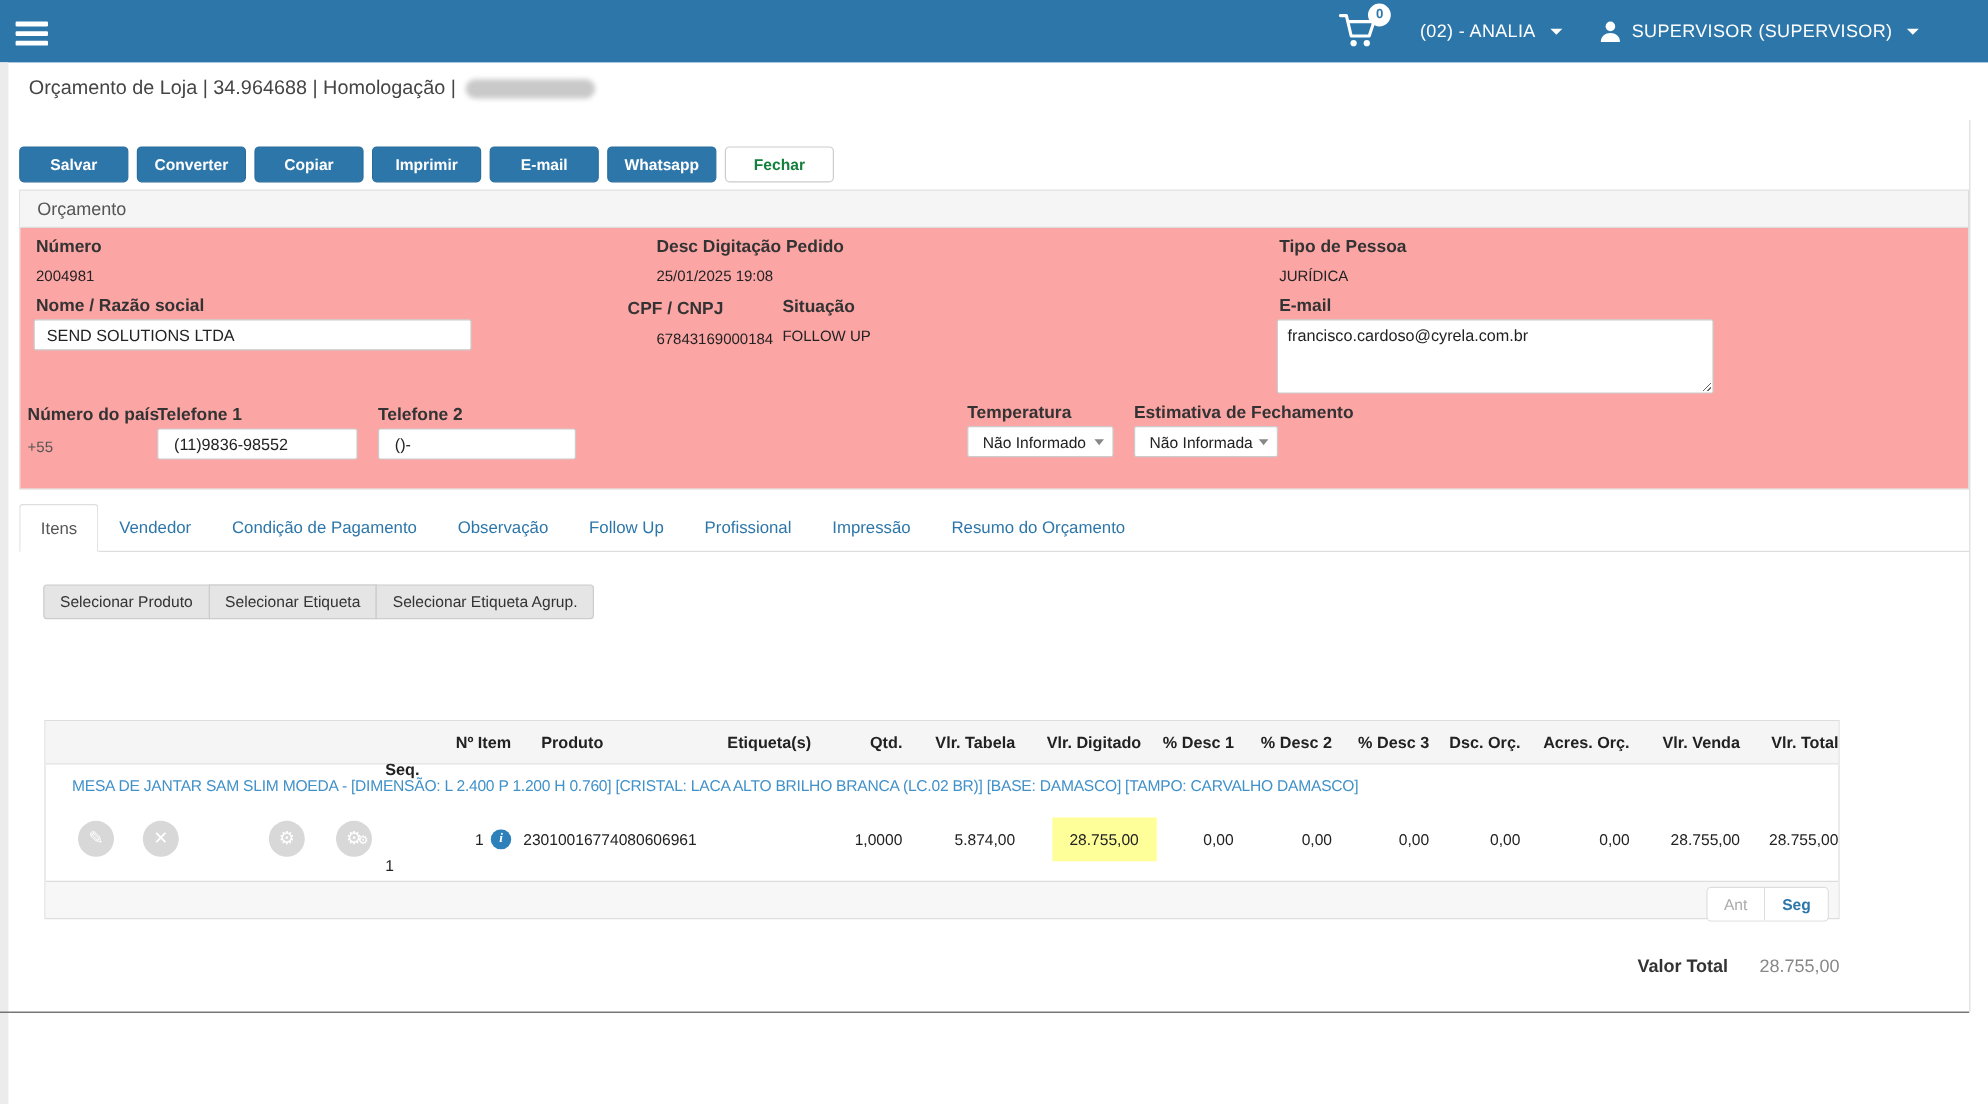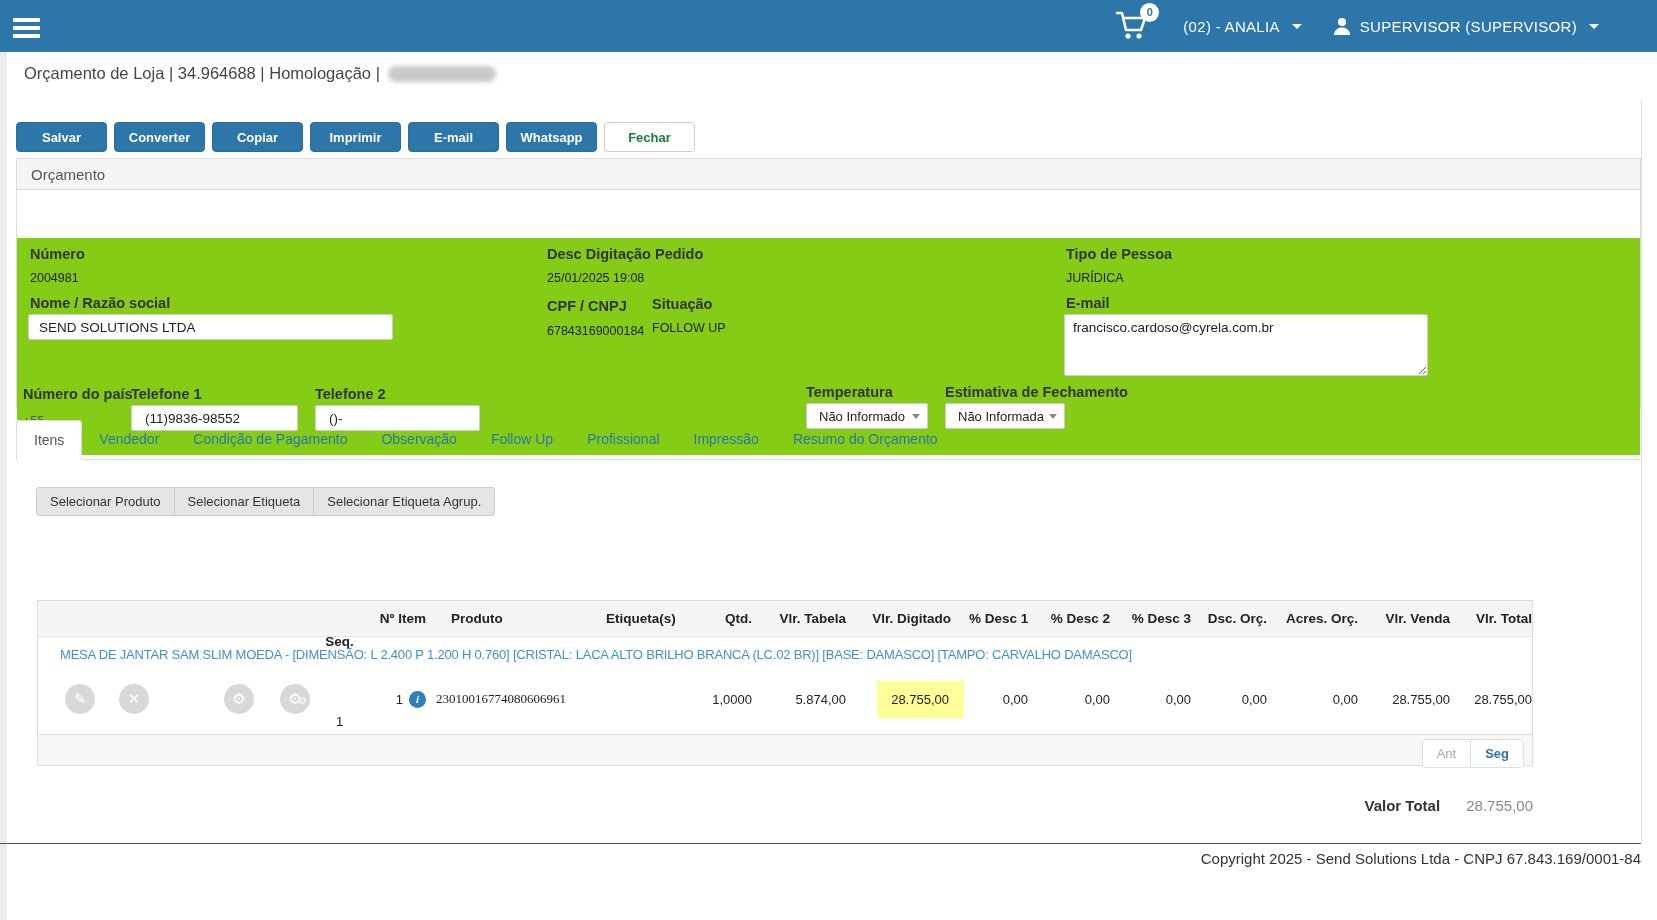--- a/index.html
+++ b/index.html
@@ -24,21 +24,21 @@
 
   
   .toolbar { position:absolute; top:122px; left:16px; display:flex; gap:7px; }
   .btn { width:91px; height:30px; border-radius:4px; font-weight:bold; font-size:13px; font-family:inherit; cursor:pointer; }
   .btn-blue { background:#2d76a9; color:#fff; border:1px solid #2a6d9c; }
   .btn-white { background:#fff; color:#15803d; border:1px solid #ccc; }
 
   
   .panel { position:absolute; top:158px; left:16px; width:1625px; height:250px; border:1px solid #ddd; }
   .panel-header { height:31px; background:#f5f5f5; border-bottom:1px solid #ddd; line-height:31px; padding-left:14px; font-size:15px; color:#555; }
-  .panel-body { position:relative; height:217px; background:#84cc16;margin-top:48px; }
+  .panel-body { position:relative; height:217px; background:#fca5a5; }
   .flabel { position:absolute; font-size:14.5px; font-weight:bold; color:#333; white-space:nowrap; }
   .fvalue { position:absolute; font-size:12.5px; color:#222; white-space:nowrap; }
   .finput { position:absolute; height:26px; border:1px solid #ccc; border-radius:2px; font-size:13.5px; font-family:inherit; color:#222; padding-left:10px; }
   .ftextarea { position:absolute; border:1px solid #ccc; border-radius:2px; font-size:13.5px; font-family:inherit; color:#222; padding:5px 8px; resize:both; }
   .fselect { position:absolute; height:26px; border:1px solid #ccc; border-radius:2px; background:#fff; font-size:13px; color:#222; display:flex; align-items:center; justify-content:space-between; padding:0 7px 0 12px; cursor:pointer; }
   .fselect .chev { width:0; height:0; border-left:4px solid transparent; border-right:4px solid transparent; border-top:5px solid #888; }
 
   
   .tabs { position:absolute; top:420px; left:16px; width:1625px; display:flex; border-bottom:1px solid #ddd; font-size:14px; }
   .tab { padding:11px 17px; cursor:pointer; white-space:nowrap; }
@@ -49,32 +49,32 @@
   .sel-buttons { position:absolute; top:487px; left:36px; display:flex; }
   .sbtn { height:29px; padding:0 13px; background:#e5e5e5; border:1px solid #ccc; font-size:13px; font-family:inherit; color:#333; margin-left:-1px; cursor:pointer; }
   .sbtn:first-child { border-radius:3px 0 0 3px; margin-left:0; }
   .sbtn:last-child { border-radius:0 3px 3px 0; }
 
   
   .table-wrap { position:absolute; top:600px; left:37px; width:1496px; border:1px solid #ddd; background:#fff; }
   .trow { display:flex; align-items:center; }
   .thead { height:36px; background:#f5f5f5; border-bottom:1px solid #e3e3e3; font-weight:bold; font-size:13.5px; color:#222; }
   .cell { flex:none; white-space:nowrap; overflow:hidden; }
-  .c-act{width:283px;} .c-seq{width:45px;text-align:center;padding-right:8px;margin-top:45px;}
+  .c-act{width:283px;} .c-seq{width:45px;text-align:left;padding-right:8px;margin-top:45px;}
   .c-nit{width:65px;text-align:right;padding-right:5px;} .c-pro{width:160px;text-align:left;}
   .c-eti{width:100px;text-align:center;} .c-qtd{width:65px;text-align:right;padding-right:4px;}
   .c-tab{width:95px;text-align:right;padding-right:5px;} .c-dig{width:118px;text-align:right;}
   .c-d1{width:64px;text-align:right;padding-right:5px;} .c-d2{width:82px;text-align:right;padding-right:5px;}
   .c-d3{width:81px;text-align:right;padding-right:5px;} .c-dsc{width:81px;text-align:right;padding-right:10px;}
   .c-acr{width:93px;text-align:right;padding-right:12px;} .c-ven{width:88px;text-align:right;padding-right:8px;}
   .c-tot{width:76px;text-align:right;padding-right:2px;}
   .thead .c-pro{padding-left:20px;} .thead .c-dig{padding-right:18px;}
   .desc-row { padding:10px 0 2px 22px; font-size:13px; color:#4191c9; letter-spacing:-0.2px; white-space:nowrap; overflow:hidden; }
   .data-row { height:70px; font-size:13px; color:#222; }
-  .data-row .c-pro { padding-left:5px; font-size:13px;font-family:Liberation Serif, serif; }
+  .data-row .c-pro { padding-left:5px; font-size:13px; }
   .acts { position:relative; height:70px; }
   .circle-btn { position:absolute; top:20px; width:30px; height:30px; border-radius:50%; background:#d8d8d8; border:0; color:#fff; font-size:15px; line-height:30px; text-align:center; cursor:pointer; padding:0; }
   .circle-btn .g2 { font-size:10px; position:absolute; top:2px; right:3px; }
   .nit-flex { display:flex; align-items:center; justify-content:flex-end; gap:6px; height:100%; }
   .info-icon { width:17px; height:17px; border-radius:50%; background:#2d80b9; color:#fff; font-size:11px; font-weight:bold; font-family:"Liberation Serif",serif; font-style:italic; text-align:center; line-height:17px; cursor:pointer; }
   .highlight { display:inline-block; background:#ffff99; padding:11px 15px 11px 14px; margin-right:5px; }
   .pag-row { height:31px; background:#f7f7f7; border-top:1px solid #ddd; position:relative; }
   .pager { position:absolute; right:8px; top:4px; display:flex; border:1px solid #ddd; border-radius:4px; background:#fff; overflow:hidden; }
   .pager button { border:0; background:#fff; padding:6px 14px; font-size:13px; font-family:inherit; cursor:pointer; }
   .pager .ant { color:#aaa; border-right:1px solid #ddd; }
@@ -143,21 +143,21 @@
   <div class="panel">
     <div class="panel-header">Orçamento</div>
     <div class="panel-body">
       <span class="flabel" style="left:13px;top:8px">Número</span>
       <span class="fvalue" style="left:13px;top:33px">2004981</span>
       <span class="flabel" style="left:13px;top:57px">Nome / Razão social</span>
       <input class="finput" style="left: 11px; top: 76px; width: 365px;" value="SEND SOLUTIONS LTDA">
 
       <span class="flabel" style="left:530px;top:8px">Desc Digitação Pedido</span>
       <span class="fvalue" style="left:530px;top:33px">25/01/2025 19:08</span>
-      <span class="flabel" style="left:530px;top:60px">CPF / CNPJ</span>
+      <span class="flabel" style="left:506px;top:60px">CPF / CNPJ</span>
       <span class="fvalue" style="left:530px;top:86px">67843169000184</span>
       <span class="flabel" style="left:635px;top:58px">Situação</span>
       <span class="fvalue" style="left:635px;top:83px">FOLLOW UP</span>
 
       <span class="flabel" style="left:1049px;top:8px">Tipo de Pessoa</span>
       <span class="fvalue" style="left:1049px;top:33px">JURÍDICA</span>
       <span class="flabel" style="left:1049px;top:57px">E-mail</span>
       <textarea class="ftextarea" style="left: 1047px; top: 76px; width: 364px; height: 62px;">francisco.cardoso@cyrela.com.br</textarea>
 
       <span class="flabel" style="left:6px;top:148px">Número do país</span>
@@ -253,15 +253,14 @@
       </div>
     </div>
   </div>
 
   <div class="totals">
     <span class="lab">Valor Total</span>
     <span class="val">28.755,00</span>
   </div>
 
   <div class="footer-line"></div>
-  <div class="footer-text">Copyright 2025 - Send Solutions Ltda - CNPJ 67.843.169/0001-84</div>
 
 </div>
 
 </body></html>

